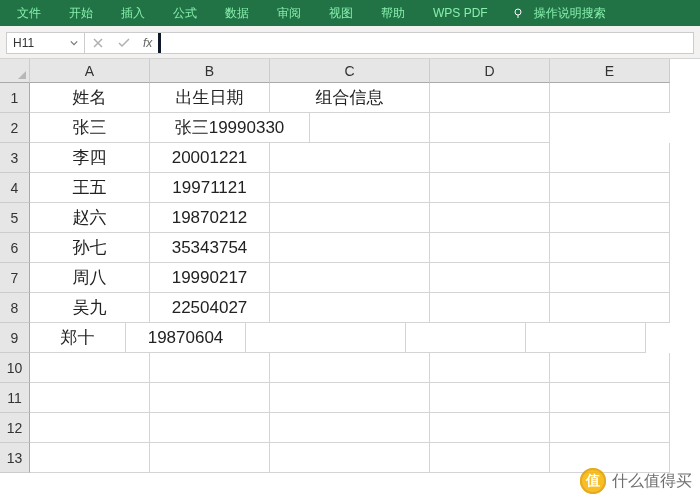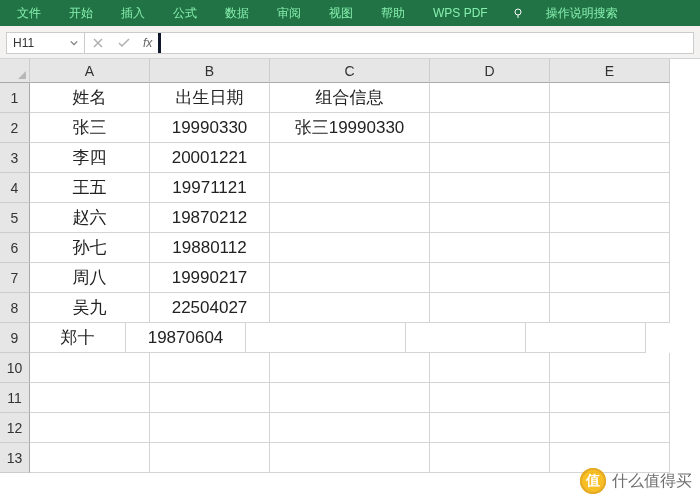--- a/index.html
+++ b/index.html
@@ -23,21 +23,21 @@
   .ribbon .tab {
     padding: 0 14px;
     height: 26px;
     line-height: 26px;
     cursor: pointer;
     font-size: 12px;
   }
   .ribbon .tell-me {
     display: flex;
     align-items: center;
-    gap: 22px;
+    gap: 10px;
     padding: 0 10px;
   }
   .ribbon .bulb { width:12px; height:12px; }
   .formula-bar-area {
     background: #f3f2f1;
     border-bottom: 1px solid #d4d4d4;
     padding: 6px 0 4px 0;
   }
   .formula-row {
     display: flex;
@@ -222,21 +222,20 @@
         <div class="row-header" style="height: 30px;">1</div>
         <div class="cell" style="width: 120px; height: 30px;">姓名</div>
         <div class="cell" style="width: 120px; height: 30px;">出生日期</div>
         <div class="cell" style="width: 160px; height: 30px;">组合信息</div>
         <div class="cell" style="width: 120px; height: 30px;"></div>
         <div class="cell" style="width: 120px; height: 30px;"></div>
       </div>
       <div class="row">
         <div class="row-header" style="height: 30px;">2</div>
         <div class="cell" style="width: 120px; height: 30px;">张三</div>
-        <div class="cell" style="width: 120px; height: 30px;">19990330</div>
         <div class="cell" style="width: 160px; height: 30px;">张三19990330</div>
         <div class="cell" style="width: 120px; height: 30px;"></div>
         <div class="cell" style="width: 120px; height: 30px;"></div>
       </div>
       <div class="row">
         <div class="row-header" style="height: 30px;">3</div>
         <div class="cell" style="width: 120px; height: 30px;">李四</div>
         <div class="cell" style="width: 120px; height: 30px;">20001221</div>
         <div class="cell" style="width: 160px; height: 30px;"></div>
         <div class="cell" style="width: 120px; height: 30px;"></div>
@@ -254,21 +253,21 @@
         <div class="row-header" style="height: 30px;">5</div>
         <div class="cell" style="width: 120px; height: 30px;">赵六</div>
         <div class="cell" style="width: 120px; height: 30px;">19870212</div>
         <div class="cell" style="width: 160px; height: 30px;"></div>
         <div class="cell" style="width: 120px; height: 30px;"></div>
         <div class="cell" style="width: 120px; height: 30px;"></div>
       </div>
       <div class="row">
         <div class="row-header" style="height: 30px;">6</div>
         <div class="cell" style="width: 120px; height: 30px;">孙七</div>
-        <div class="cell" style="width: 120px; height: 30px;">19880112</div>
+        <div class="cell" style="width: 120px; height: 30px;">35343754</div>
         <div class="cell" style="width: 160px; height: 30px;"></div>
         <div class="cell" style="width: 120px; height: 30px;"></div>
         <div class="cell" style="width: 120px; height: 30px;"></div>
       </div>
       <div class="row">
         <div class="row-header" style="height: 30px;">7</div>
         <div class="cell" style="width: 120px; height: 30px;">周八</div>
         <div class="cell" style="width: 120px; height: 30px;">19990217</div>
         <div class="cell" style="width: 160px; height: 30px;"></div>
         <div class="cell" style="width: 120px; height: 30px;"></div>

